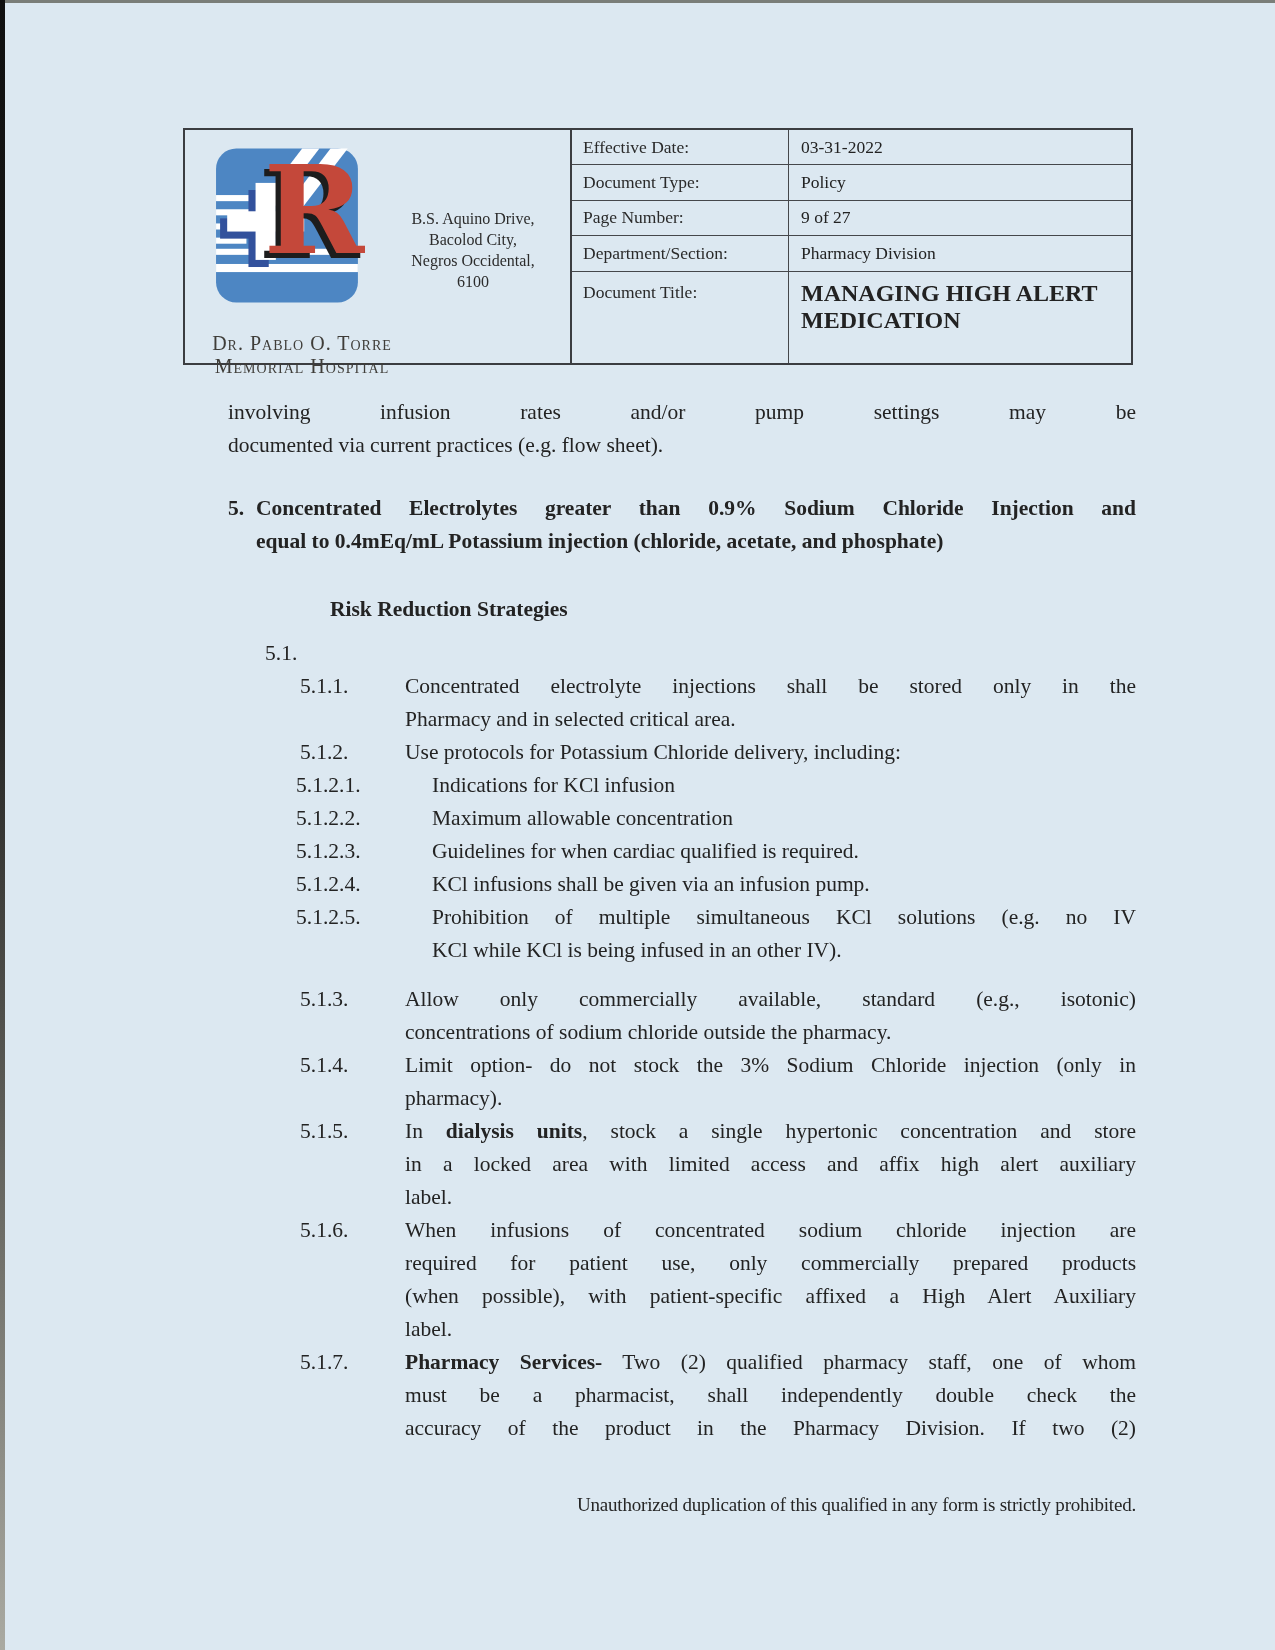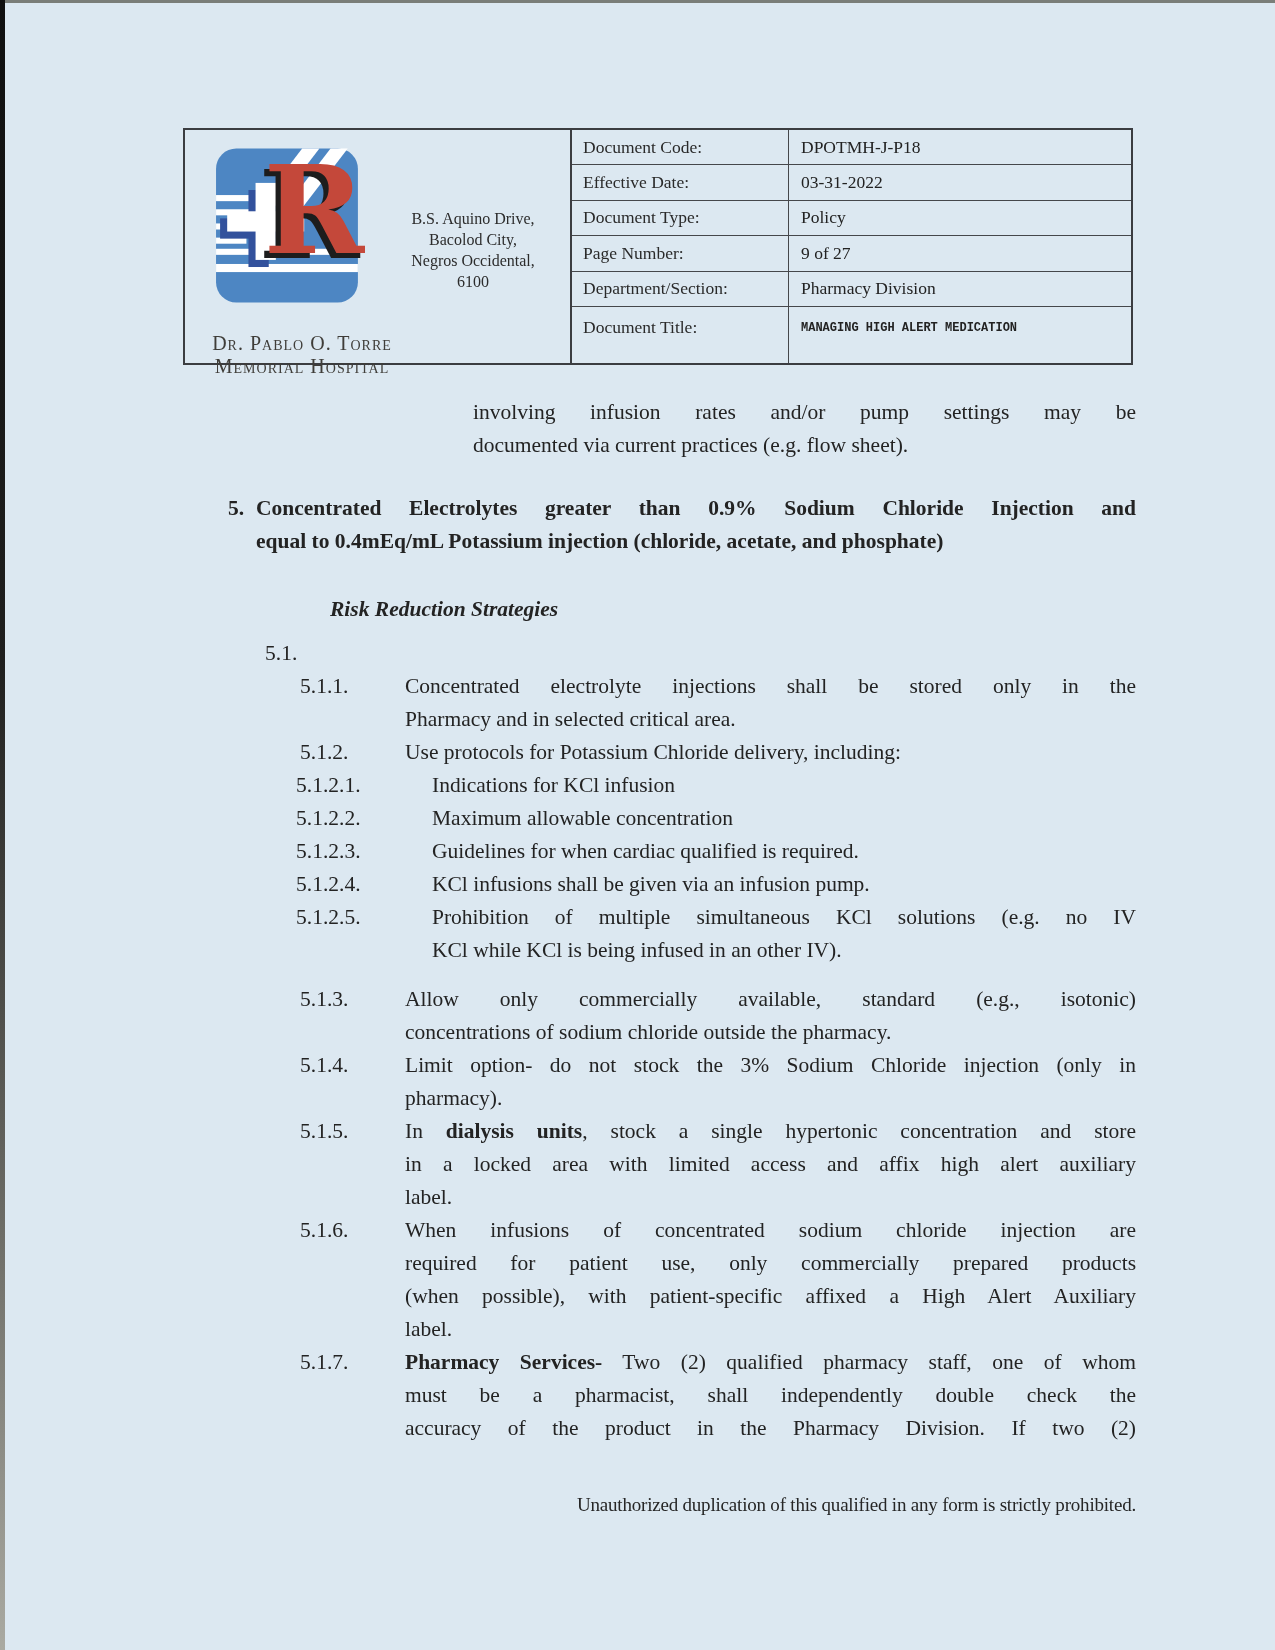--- a/index.html
+++ b/index.html
@@ -21,35 +21,35 @@
   .haddr{position:absolute;left:212px;top:78px;width:152px;text-align:center;
          font-size:16px;line-height:21px;color:#2c2c2c;}
   .hdr-right{flex:1;display:flex;flex-direction:column;}
   .hrow{display:flex;flex:0 0 35.4px;box-sizing:border-box;border-bottom:1.6px solid #45474b;}
   .hrow:last-child{flex:1;border-bottom:none;}
   .hlabel{flex:0 0 217px;box-sizing:border-box;border-right:1.6px solid #45474b;
           display:flex;align-items:center;padding:0 6px 0 11px;font-size:17.5px;color:#2a2a2a;}
   .hvalue{flex:1;display:flex;align-items:center;padding:0 8px 0 12px;font-size:17.5px;color:#222;}
   .hrow.title-row .hlabel{align-items:flex-start;padding-top:10px;}
   .hrow.title-row .hvalue{align-items:flex-start;padding-top:8px;font-weight:700;
-                          font-size:12px;line-height:27px;display:block;font-family:Liberation Mono, monospace;}
+                          font-size:24px;line-height:27px;display:block;}
 
   
   .docbody{position:absolute;left:228px;top:396px;width:908px;font-size:21.5px;color:#232323;}
   .ln{line-height:33px;min-height:33px;}
   .ln.j{text-align:justify;text-align-last:justify;}
-  .para-intro{margin-left:245px;}
+  .para-intro{}
   .blk{display:flex;}
   .blk .num{flex:none;line-height:33px;}
   .blk .txt{flex:1;min-width:0;}
   .lv-s5{margin-top:30px;font-weight:700;}
   .lv-s5 .num{width:28px;}
   .lv-h{margin-top:35px;}
   .lv-h .num{margin-left:37px;width:65px;margin-top:44px;}
-  .lv-h .txt{font-weight:700;font-style:italic;}
+  .lv-h .txt{font-weight:700;}
   .lv-2 .num{margin-left:72px;width:105px;}
   .lv-3 .num{margin-left:68px;width:136px;}
   .gap-lg{margin-top:16px;}
   b{font-weight:700;}
 
   .pfooter{position:absolute;left:228px;top:1494px;width:908px;text-align:right;
            font-size:19px;letter-spacing:-0.2px;color:#262626;}
 </style>
 </head>
 <body>
@@ -87,24 +87,20 @@
       </div>
       <div class="haddr">
         <div>B.S. Aquino Drive,</div>
         <div>Bacolod City,</div>
         <div>Negros Occidental,</div>
         <div>6100</div>
       </div>
     </div>
     <div class="hdr-right">
       <div class="hrow">
-        <div class="hlabel">Document Code:</div>
-        <div class="hvalue">DPOTMH-J-P18</div>
-      </div>
-      <div class="hrow">
         <div class="hlabel">Effective Date:</div>
         <div class="hvalue">03-31-2022</div>
       </div>
       <div class="hrow">
         <div class="hlabel">Document Type:</div>
         <div class="hvalue">Policy</div>
       </div>
       <div class="hrow">
         <div class="hlabel">Page Number:</div>
         <div class="hvalue">9 of 27</div>

